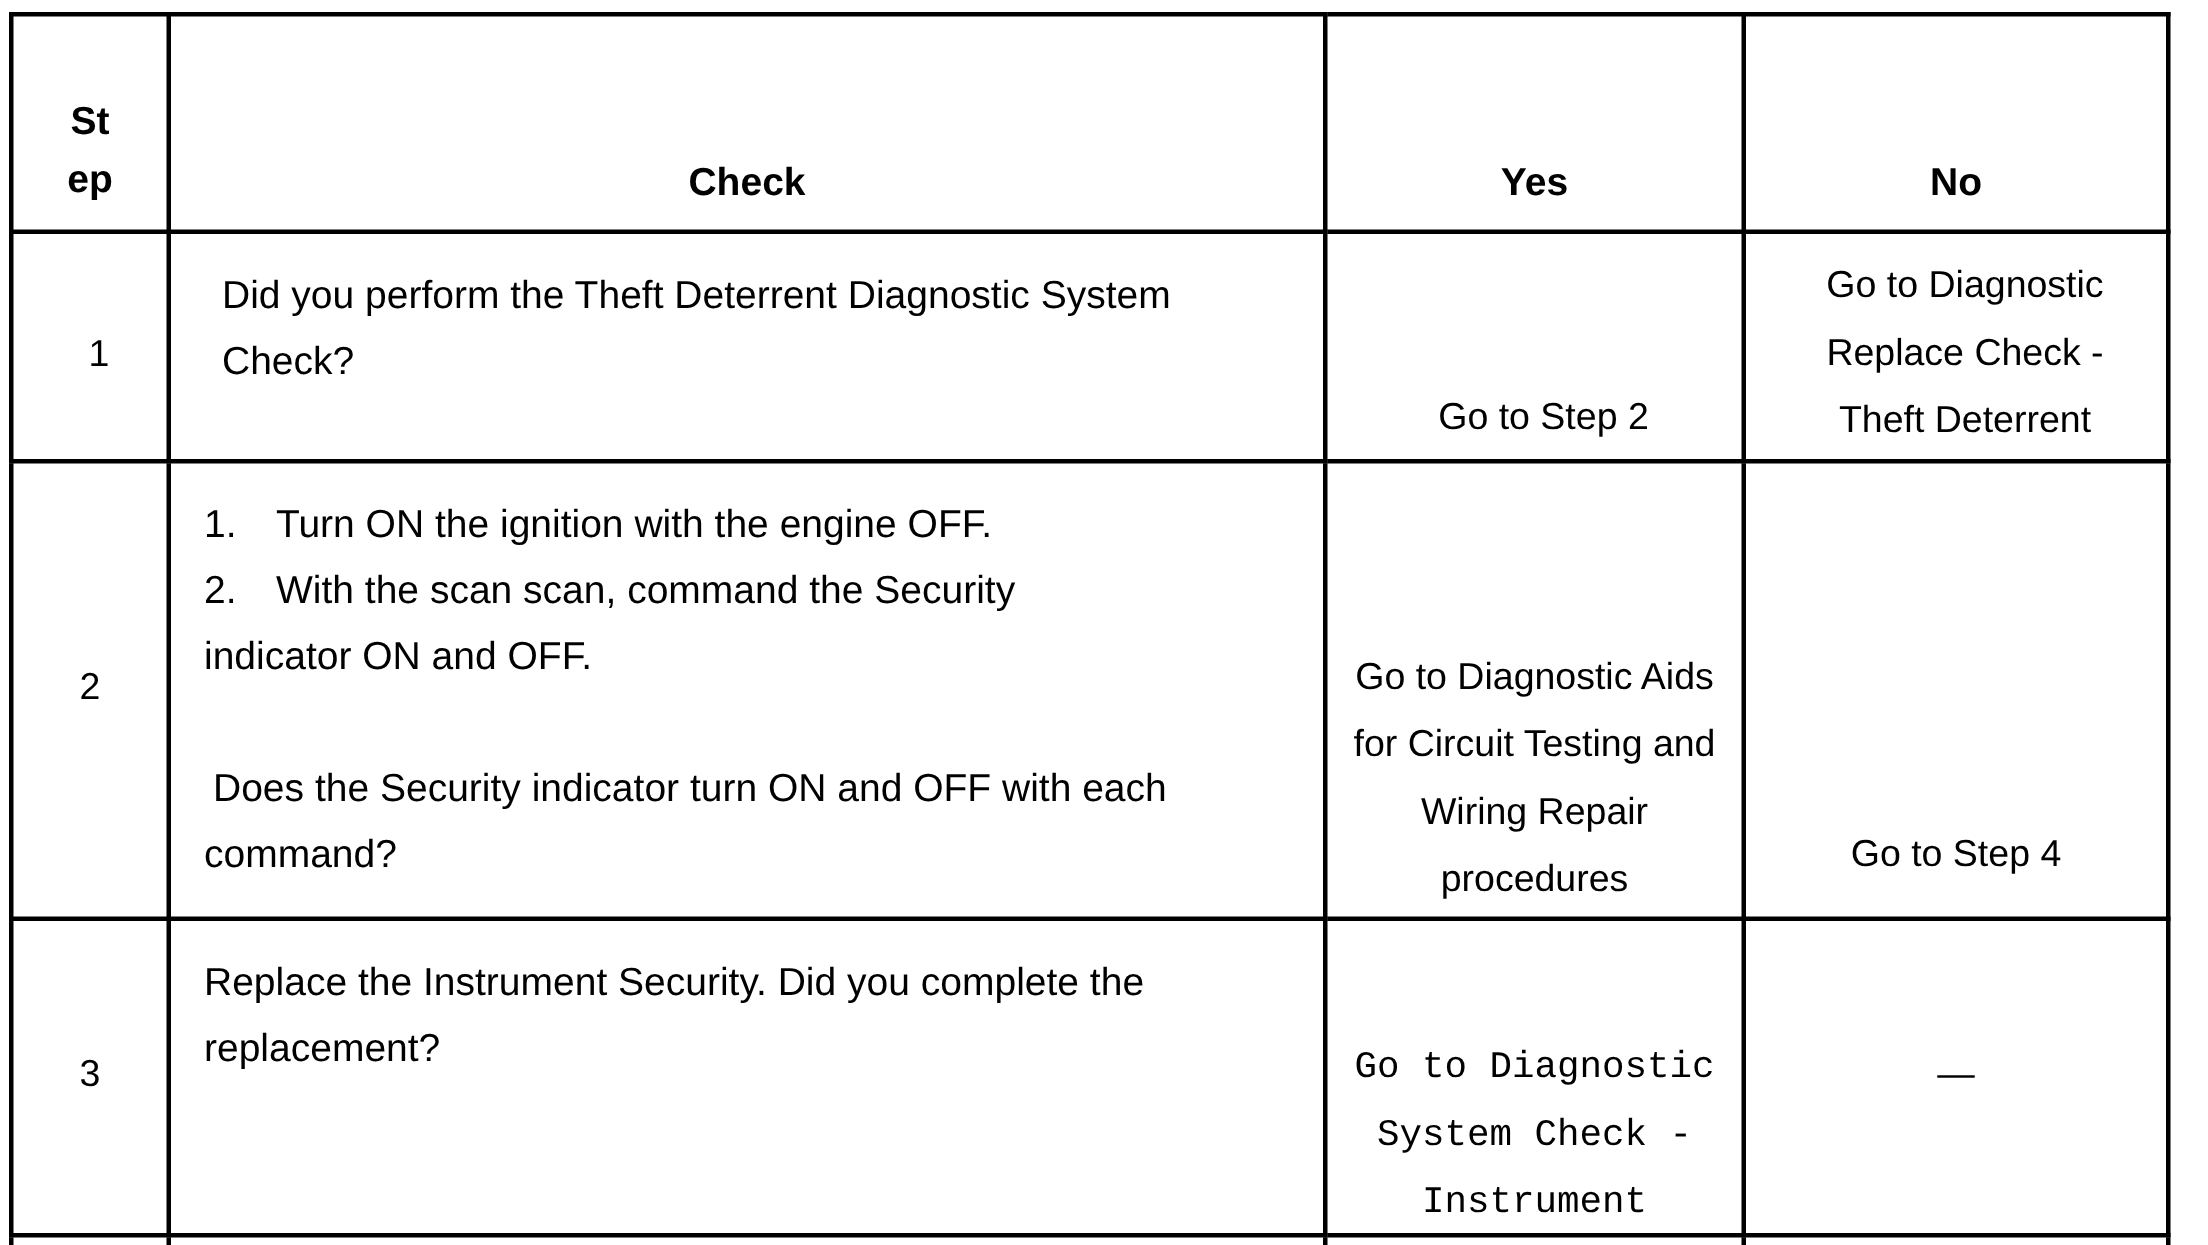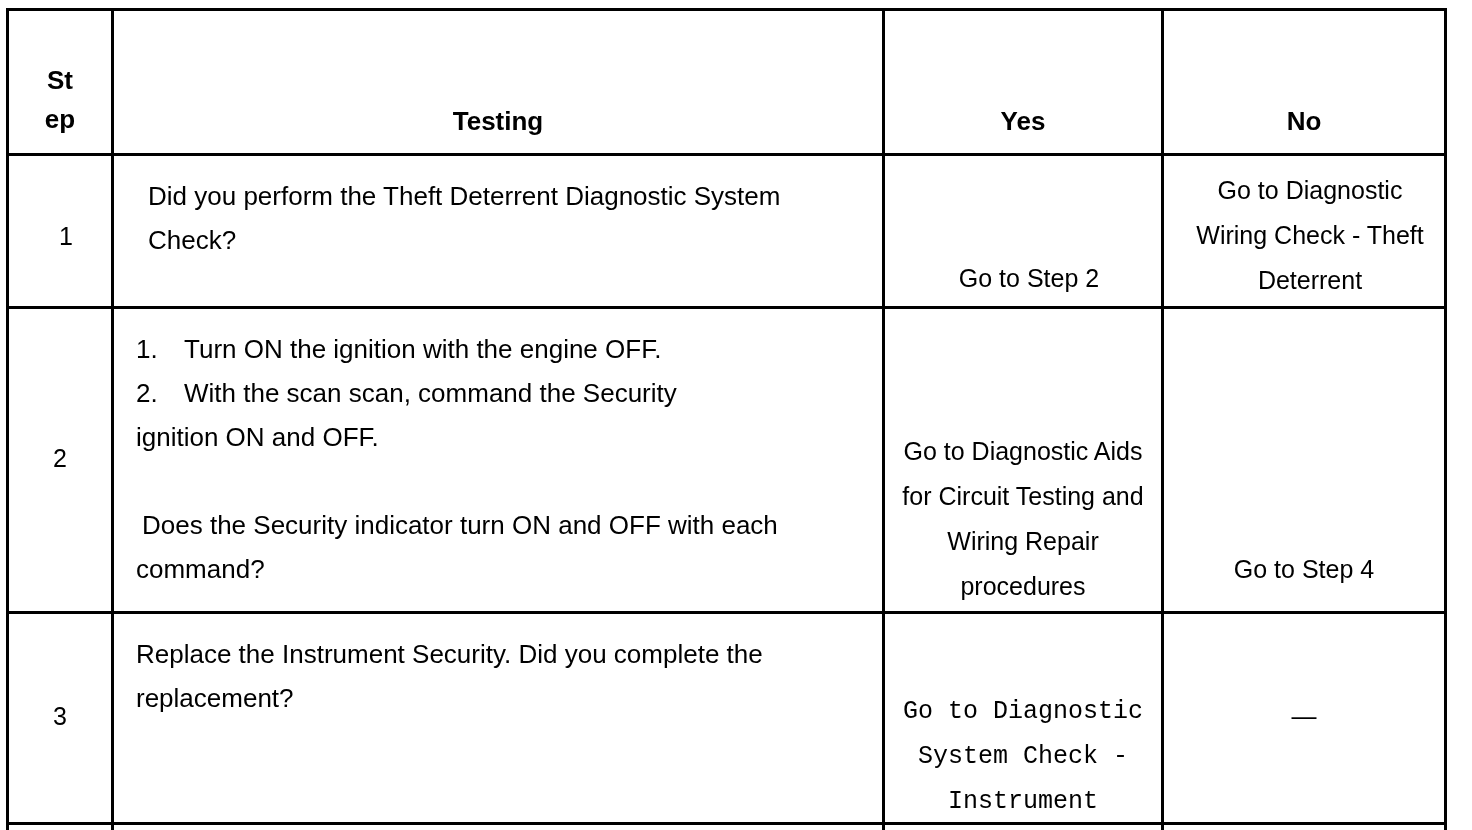--- a/index.html
+++ b/index.html
@@ -164,21 +164,21 @@
         <td class="step-cell">
           <div class="hdr-cell">
             <div class="hdr-text two-line">
               <div>St</div>
               <div>ep</div>
             </div>
           </div>
         </td>
         <td class="action-cell">
           <div class="hdr-cell">
-            <div class="hdr-text">Testing</div>
+            <div class="hdr-text">Check</div>
           </div>
         </td>
         <td class="yes-cell">
           <div class="hdr-cell">
             <div class="hdr-text">Yes</div>
           </div>
         </td>
         <td class="no-cell">
           <div class="hdr-cell">
             <div class="hdr-text">No</div>
@@ -199,42 +199,42 @@
             <div>Did you perform the Theft Deterrent Diagnostic System Check?</div>
           </div>
         </td>
         <td class="yes-cell">
           <div class="cell-inner">
             <div class="rescue-block" style="top:100px;">Go to Step 2</div>
           </div>
         </td>
         <td class="no-cell">
           <div class="cell-inner">
-            <div class="rescue-block" style="top:12px;">Go to Diagnostic Wiring Check - Theft Deterrent</div>
+            <div class="rescue-block" style="top:12px;">Go to Diagnostic Replace Check - Theft Deterrent</div>
           </div>
         </td>
       </tr>
 
       <tr class="row-2">
         <td class="step-cell">
           <div class="cell-inner">
             <div class="step-num" style="top:135px;">2</div>
           </div>
         </td>
         <td class="action-cell">
           <div class="cell-inner">
             <ol class="steps">
               <li>
                 <span class="num">1.</span><span>Turn ON the ignition with the engine OFF.</span>
               </li>
               <li>
                 <span class="num">2.</span><span>With the scan scan, command the Security</span>
               </li>
             </ol>
-            <div class="sub-line">ignition ON and OFF.</div>
+            <div class="sub-line">indicator ON and OFF.</div>
             <div class="spacer-line"></div>
             <div class="question-line">Does the Security indicator turn ON and OFF with each</div>
             <div class="question-cont">command?</div>
           </div>
         </td>
         <td class="yes-cell">
           <div class="cell-inner">
             <div class="rescue-block" style="top:120px;">Go to Diagnostic Aids for Circuit Testing and Wiring Repair procedures</div>
           </div>
         </td>

